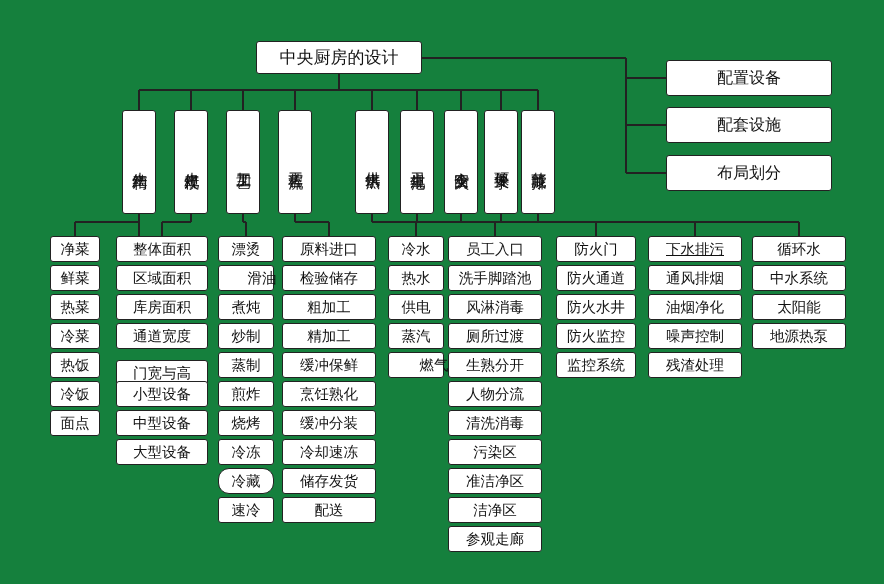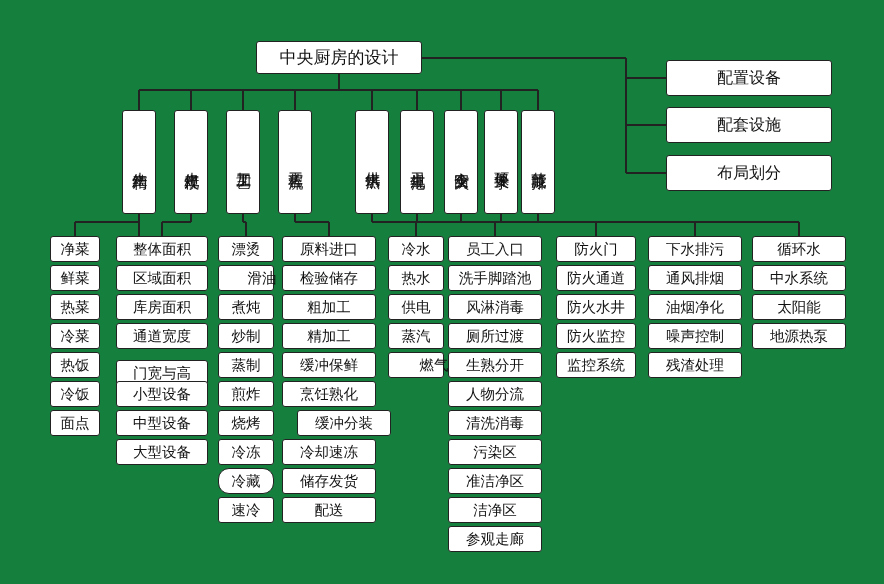--- a/index.html
+++ b/index.html
@@ -166,21 +166,21 @@
       <div class="node leaf" style="left: 218px; top: 410px; width: 56px; height: 26px;">烧烤</div>
       <div class="node leaf" style="left: 218px; top: 439px; width: 56px; height: 26px;">冷冻</div>
       <div class="node leaf" style="left: 218px; top: 468px; width: 56px; height: 26px; border-radius: 11px;">冷藏</div>
       <div class="node leaf" style="left: 218px; top: 497px; width: 56px; height: 26px;">速冷</div>
       <div class="node leaf" style="left: 282px; top: 236px; width: 94px; height: 26px;">原料进口</div>
       <div class="node leaf" style="left: 282px; top: 265px; width: 94px; height: 26px;">检验储存</div>
       <div class="node leaf" style="left: 282px; top: 294px; width: 94px; height: 26px;">粗加工</div>
       <div class="node leaf" style="left: 282px; top: 323px; width: 94px; height: 26px;">精加工</div>
       <div class="node leaf" style="left: 282px; top: 352px; width: 94px; height: 26px;">缓冲保鲜</div>
       <div class="node leaf" style="left: 282px; top: 381px; width: 94px; height: 26px;">烹饪熟化</div>
-      <div class="node leaf" style="left: 282px; top: 410px; width: 94px; height: 26px; margin-left: 15px;">缓冲分装</div>
+      <div class="node leaf" style="left: 282px; top: 410px; width: 94px; height: 26px;">缓冲分装</div>
       <div class="node leaf" style="left: 282px; top: 439px; width: 94px; height: 26px;">冷却速冻</div>
       <div class="node leaf" style="left: 282px; top: 468px; width: 94px; height: 26px;">储存发货</div>
       <div class="node leaf" style="left: 282px; top: 497px; width: 94px; height: 26px;">配送</div>
       <div class="node leaf" style="left: 388px; top: 236px; width: 56px; height: 26px;">冷水</div>
       <div class="node leaf" style="left: 388px; top: 265px; width: 56px; height: 26px;">热水</div>
       <div class="node leaf" style="left: 388px; top: 294px; width: 56px; height: 26px;">供电</div>
       <div class="node leaf" style="left: 388px; top: 323px; width: 56px; height: 26px;">蒸汽</div>
       <div class="node leaf" style="left: 388px; top: 352px; width: 56px; height: 26px; padding-left: 40px;">燃气</div>
       <div class="node leaf" style="left: 448px; top: 236px; width: 94px; height: 26px;">员工入口</div>
       <div class="node leaf" style="left: 448px; top: 265px; width: 94px; height: 26px;">洗手脚踏池</div>
@@ -191,21 +191,21 @@
       <div class="node leaf" style="left: 448px; top: 410px; width: 94px; height: 26px;">清洗消毒</div>
       <div class="node leaf" style="left: 448px; top: 439px; width: 94px; height: 26px;">污染区</div>
       <div class="node leaf" style="left: 448px; top: 468px; width: 94px; height: 26px;">准洁净区</div>
       <div class="node leaf" style="left: 448px; top: 497px; width: 94px; height: 26px;">洁净区</div>
       <div class="node leaf" style="left: 448px; top: 526px; width: 94px; height: 26px;">参观走廊</div>
       <div class="node leaf" style="left: 556px; top: 236px; width: 80px; height: 26px;">防火门</div>
       <div class="node leaf" style="left: 556px; top: 265px; width: 80px; height: 26px;">防火通道</div>
       <div class="node leaf" style="left: 556px; top: 294px; width: 80px; height: 26px;">防火水井</div>
       <div class="node leaf" style="left: 556px; top: 323px; width: 80px; height: 26px;">防火监控</div>
       <div class="node leaf" style="left: 556px; top: 352px; width: 80px; height: 26px;">监控系统</div>
-      <div class="node leaf" style="left: 648px; top: 236px; width: 94px; height: 26px;">下水排污</div>
+      <div class="node leaf" style="left: 648px; top: 236px; width: 94px; height: 26px; text-decoration: underline;">下水排污</div>
       <div class="node leaf" style="left: 648px; top: 265px; width: 94px; height: 26px;">通风排烟</div>
       <div class="node leaf" style="left: 648px; top: 294px; width: 94px; height: 26px;">油烟净化</div>
       <div class="node leaf" style="left: 648px; top: 323px; width: 94px; height: 26px;">噪声控制</div>
       <div class="node leaf" style="left: 648px; top: 352px; width: 94px; height: 26px;">残渣处理</div>
       <div class="node leaf" style="left: 752px; top: 236px; width: 94px; height: 26px;">循环水</div>
       <div class="node leaf" style="left: 752px; top: 265px; width: 94px; height: 26px;">中水系统</div>
       <div class="node leaf" style="left: 752px; top: 294px; width: 94px; height: 26px;">太阳能</div>
       <div class="node leaf" style="left: 752px; top: 323px; width: 94px; height: 26px;">地源热泵</div>
     </div>
 </div>

